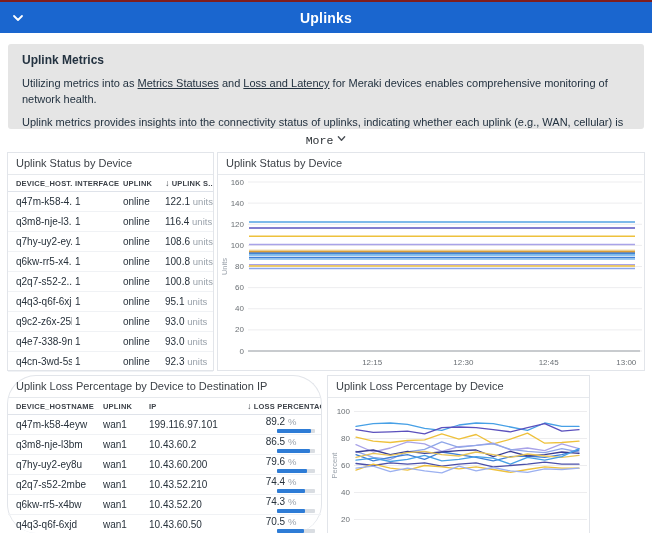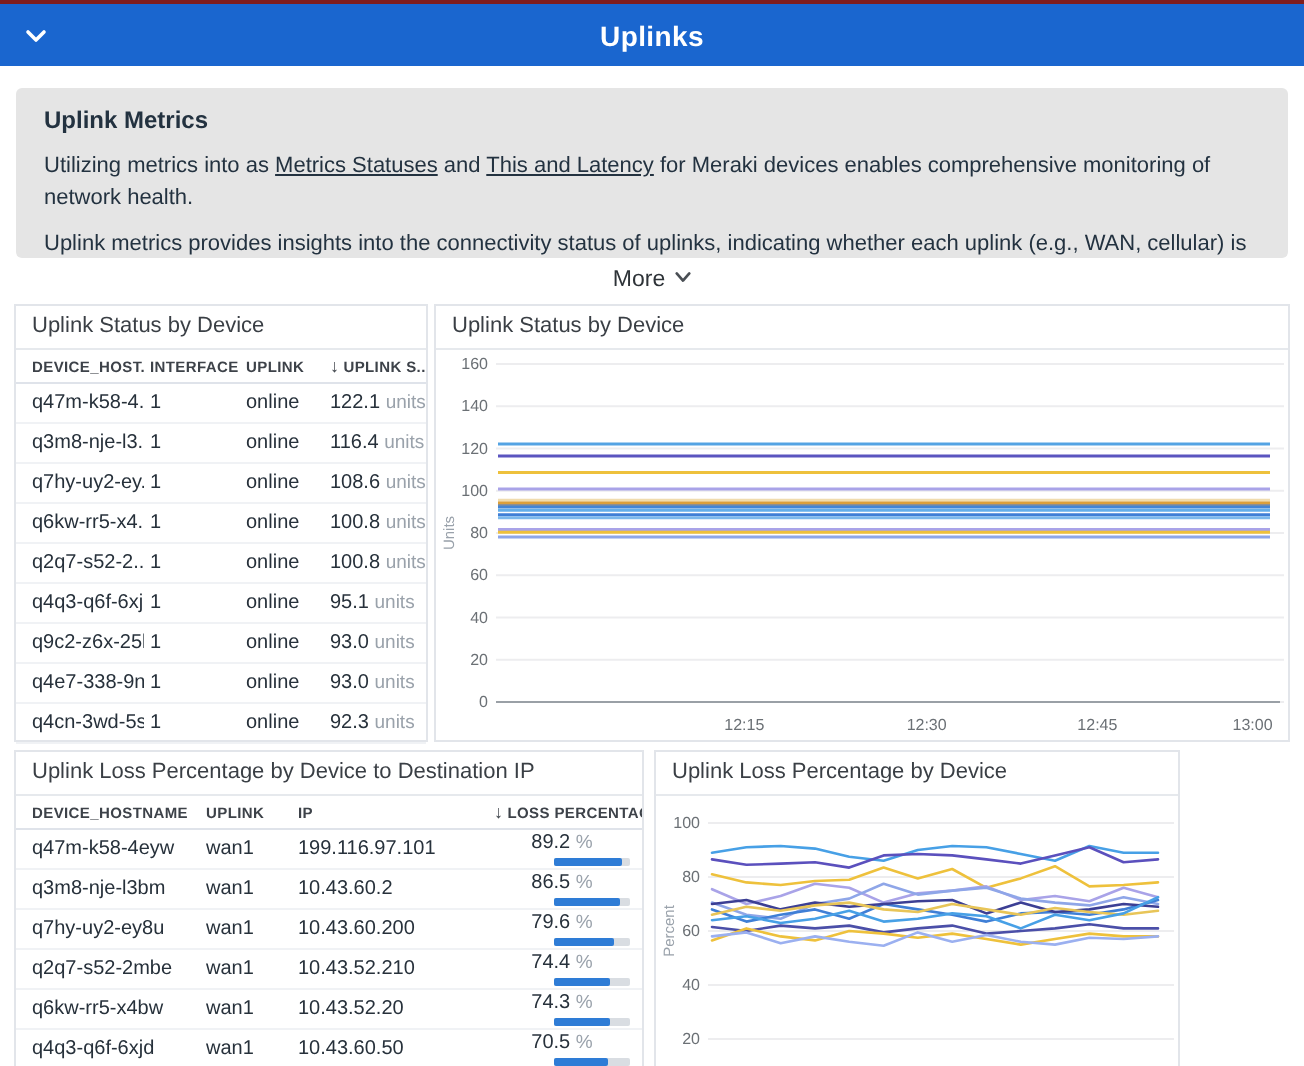--- a/index.html
+++ b/index.html
@@ -14,28 +14,28 @@
   .topbar h1 { color:#ffffff; font-size:14px; font-weight:bold; letter-spacing:.2px; }
 
   
   .info { position:absolute; left:8px; right:8px; top:44px; height:85px; background:#e5e5e5;
           border-radius:3px; padding:9px 14px; color:#233240; overflow:hidden; }
   .info h2 { font-size:12px; font-weight:bold; margin-bottom:9px; }
   .info p { font-size:11px; line-height:1.45; margin-bottom:7px; }
   .info a { color:#233240; text-decoration:underline; cursor:pointer; }
 
   .more-row { position:absolute; top:130px; left:0; right:0; height:18px; text-align:center; }
-  .more-btn { border:none; background:none; font-family:Liberation Sans, sans-serif; font-size:11.5px; color:#2e3338;
+  .more-btn { border:none; background:none; font-family:Liberation Mono, monospace; font-size:11.5px; color:#2e3338;
               cursor:pointer; display:inline-flex; align-items:flex-start; gap:4px; }
 
   
   .panel { position:absolute; background:#ffffff; border:1px solid #e2e5ea; }
   .panel-a { left:7px;   top:152px; width:207px; height:219px; }
   .panel-b { left:217px; top:152px; width:428px; height:219px; }
-  .panel-c { left:7px;   top:375px; width:315px; height:158px; border-bottom:none; }
+  .panel-c { left:7px;   top:375px; width:315px; height:158px; border-bottom:none;border-radius:29px; }
   .panel-d { left:327px; top:375px; width:263px; height:158px; border-bottom:none; }
   .panel-title { height:22px; line-height:21px; padding:0 8px; font-size:11px; color:#3a3f45;
                  border-bottom:1px solid #e6e9ed; white-space:nowrap; overflow:hidden; }
 
   
   .thead, .trow { display:grid; align-items:center; }
   .tbl-a .thead, .tbl-a .trow { grid-template-columns:64px 48px 42px 1fr; }
   .tbl-c .thead, .tbl-c .trow { grid-template-columns:92px 46px 98px 1fr; }
   .thead { height:17px; border-bottom:1px solid #dfe3ea; }
   .th { font-size:7.5px; font-weight:bold; color:#3d4249; letter-spacing:.2px; padding-left:3px;
@@ -63,21 +63,21 @@
 
   <header class="topbar">
     <svg class="chev" viewBox="0 0 12 12">
       <polyline points="2,4 6,8 10,4" fill="none" stroke="#ffffff" stroke-width="1.8" stroke-linecap="round" stroke-linejoin="round"></polyline>
     </svg>
     <h1>Uplinks</h1>
   </header>
 
   <section class="info">
     <h2>Uplink Metrics</h2>
-    <p><span>Utilizing metrics into as </span><a>Metrics Statuses</a><span> and </span><a>This and Latency</a><span> for Meraki devices enables comprehensive monitoring of network health.</span></p>
+    <p><span>Utilizing metrics into as </span><a>Metrics Statuses</a><span> and </span><a>Loss and Latency</a><span> for Meraki devices enables comprehensive monitoring of network health.</span></p>
     <p>Uplink metrics provides insights into the connectivity status of uplinks, indicating whether each uplink (e.g., WAN, cellular) is operational, offline, or experiencing issues. This information aids administrators in swiftly identifying and addressing connectivity problems.</p>
   </section>
 
   <div class="more-row">
     <button class="more-btn">
       <span>More</span>
       <svg width="9" height="9" viewBox="0 0 10 10">
         <polyline points="1.5,3 5,7 8.5,3" fill="none" stroke="#4a4f55" stroke-width="1.5" stroke-linecap="round" stroke-linejoin="round"></polyline>
       </svg>
     </button>

